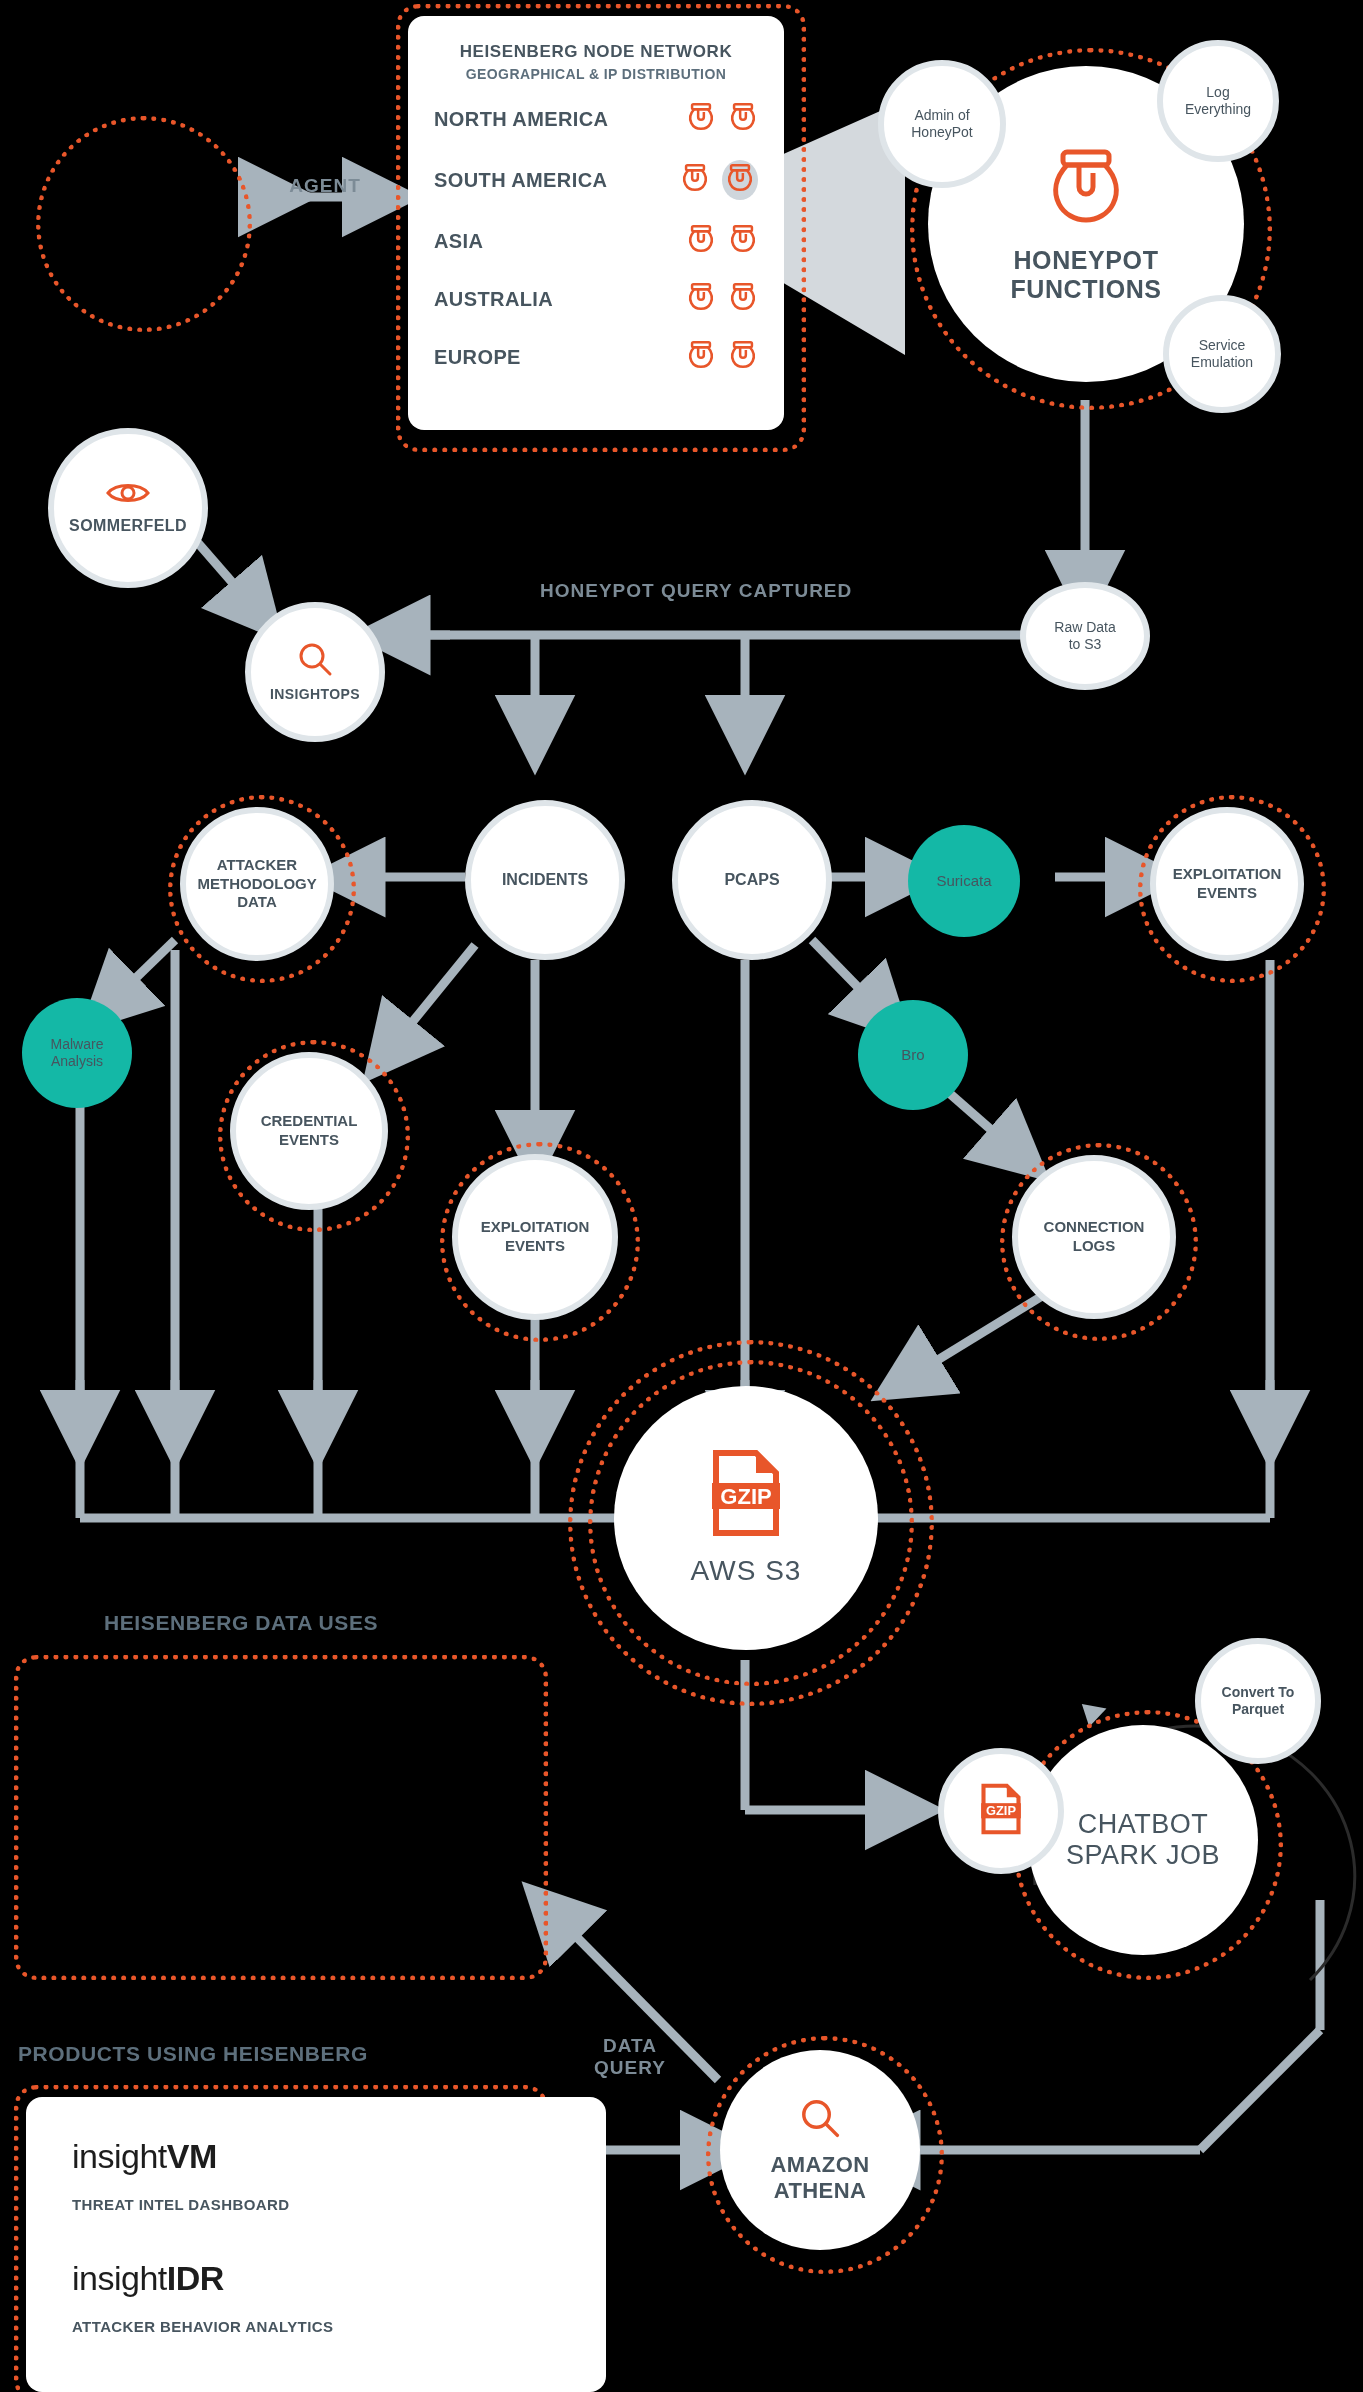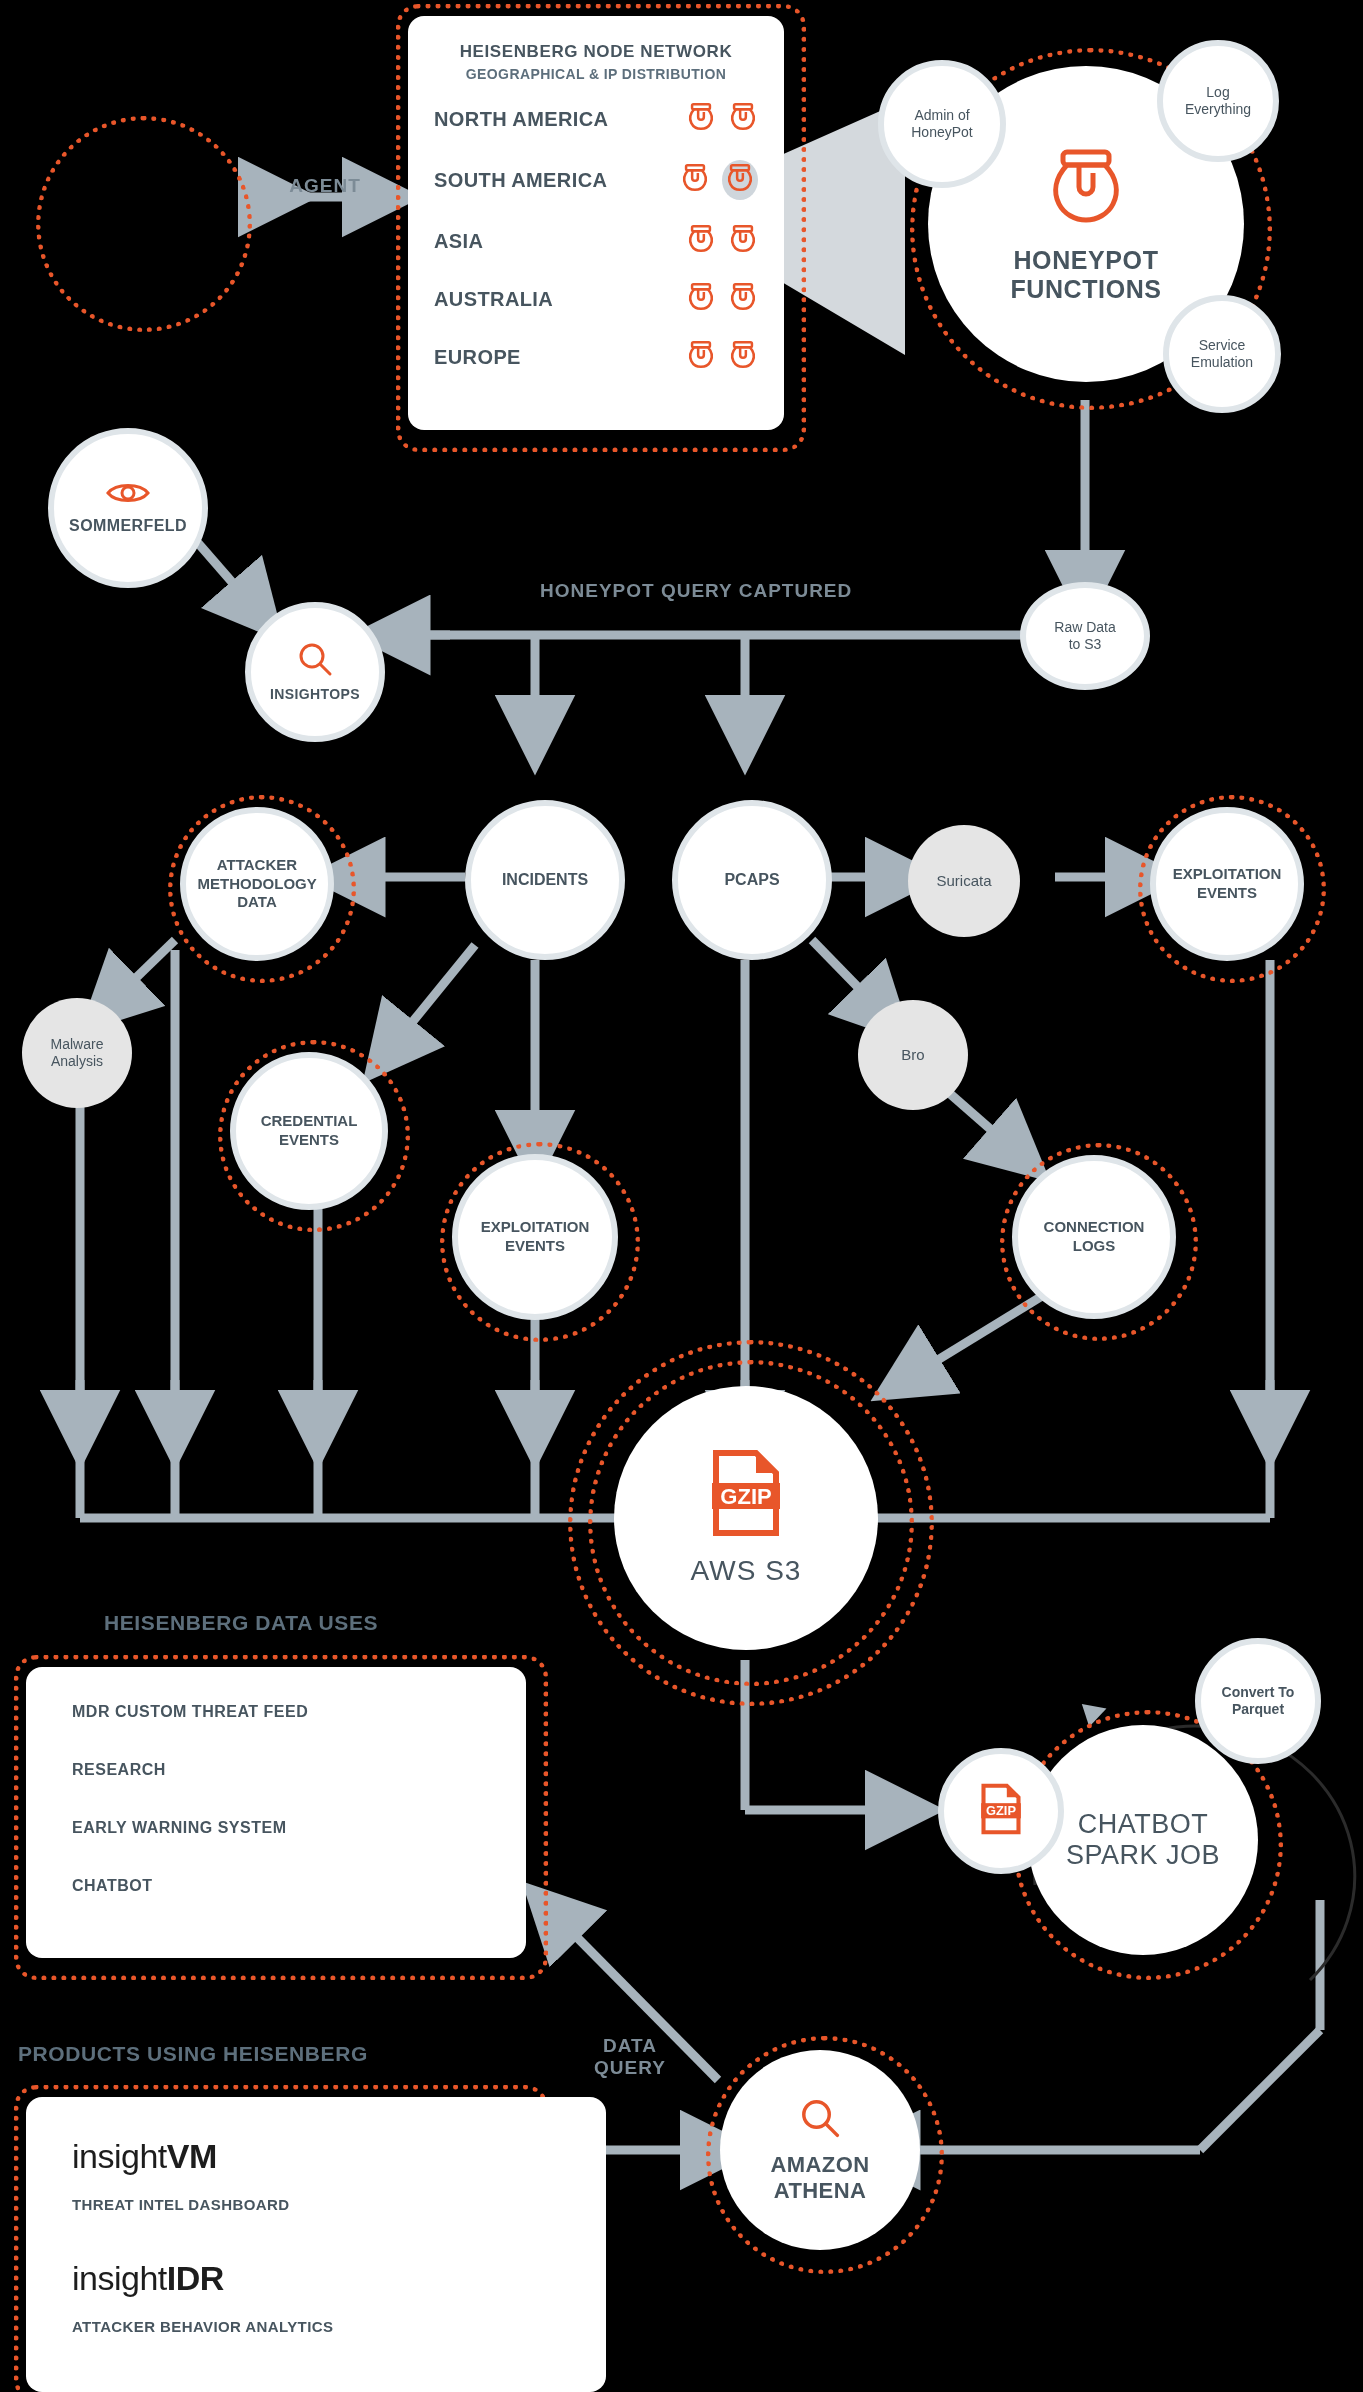--- a/index.html
+++ b/index.html
@@ -5,21 +5,21 @@
   html,body{margin:0;padding:0;background:#000;}
   body{width:1363px;height:2392px;position:relative;overflow:hidden;
        font-family:"Liberation Sans", sans-serif;}
   #stage{position:absolute;left:0;top:0;width:1363px;height:2392px;}
   svg#wires{position:absolute;left:0;top:0;width:1363px;height:2392px;}
 
   
   .node{position:absolute;display:flex;flex-direction:column;align-items:center;
         justify-content:center;text-align:center;box-sizing:border-box;}
   .circ{border-radius:50%;background:#ffffff;border:6px solid #dfe5e9;color:#4a5a66;}
-  .circ.plain{border-width:0;background:#e5e5e5;color:#4a5a66;}
+  .circ.plain{border-width:0;background:#14b8a6;color:#4a5a66;}
   .ttl-lg{font-size:25px;font-weight:700;letter-spacing:.6px;line-height:1.15;color:#47555f;}
   .ttl-md{font-size:17px;font-weight:700;letter-spacing:.4px;line-height:1.2;color:#47555f;}
   .ttl-sm{font-size:15px;font-weight:400;line-height:1.25;color:#47555f;}
   .ttl-xs{font-size:14px;font-weight:400;line-height:1.25;color:#47555f;}
 
   
   .ring{position:absolute;border-radius:50%;border:5px dotted #e8562a;pointer-events:none;}
 
   
   .panel{position:absolute;background:#fff;border-radius:16px;box-sizing:border-box;}
@@ -348,28 +348,20 @@
         <path d="M46,4 l20,20 h-20 z" fill="#e8562a"></path>
         <rect x="2" y="34" width="68" height="26" fill="#e8562a"></rect>
         <text x="36" y="55" font-family="Liberation Sans, sans-serif" font-size="22" font-weight="700" fill="#ffffff" text-anchor="middle">GZIP</text>
       </svg>
     </span>
     <div class="ttl-lg" style="font-size:28px;font-weight:400;letter-spacing:1px;">AWS S3</div>
   </div>
 
   <div class="sect-label" style="left:104px;top:1611px;">HEISENBERG DATA USES</div>
   <div class="panel-ring" style="left:14px;top:1655px;width:524px;height:315px;"></div>
-  <div class="panel" style="left:26px;top:1667px;width:500px;height:291px;padding:36px 46px;">
-    <div id="uses-list">
-        <div class="use-item" style="margin: 0px 0px 40px;">MDR CUSTOM THREAT FEED</div>
-        <div class="use-item" style="margin: 0px 0px 40px;">RESEARCH</div>
-        <div class="use-item" style="margin: 0px 0px 40px;">EARLY WARNING SYSTEM</div>
-        <div class="use-item" style="margin: 0px 0px 40px;">CHATBOT</div>
-      </div>
-  </div>
 
   <div class="ring" style="left:1013px;top:1710px;width:260px;height:260px;"></div>
   <div class="node circ" style="left:1028px;top:1725px;width:230px;height:230px;border-width:0;">
     <div class="ttl-lg" style="font-size:27px;font-weight:400;letter-spacing:.5px;">CHATBOT</div>
     <div class="ttl-lg" style="font-size:27px;font-weight:400;letter-spacing:.5px;">SPARK JOB</div>
   </div>
   <div class="node circ" style="left:938px;top:1748px;width:126px;height:126px;">
     <span class="gzip">
       <svg width="42" height="52" viewBox="0 0 72 88">
         <path d="M6,4 h40 l20,20 v60 h-60 z" fill="none" stroke="#e8562a" stroke-width="7"></path>

